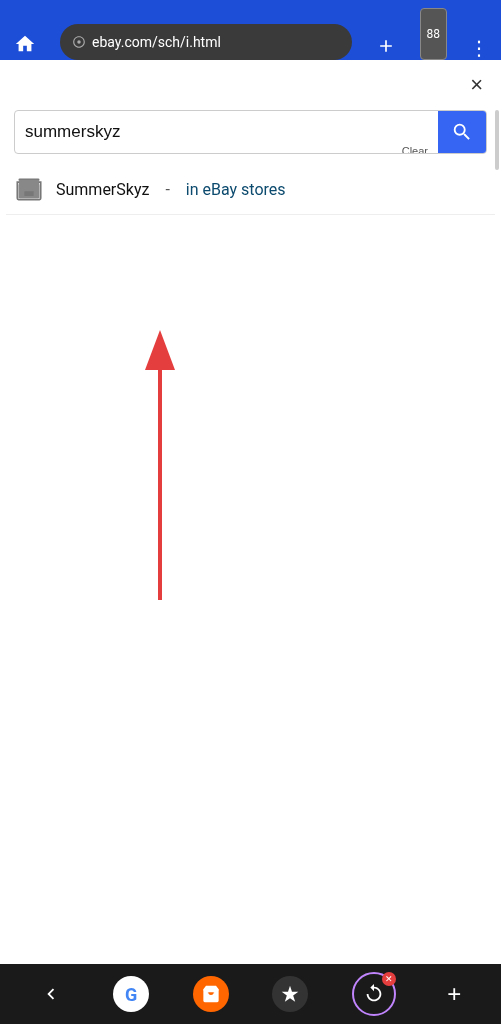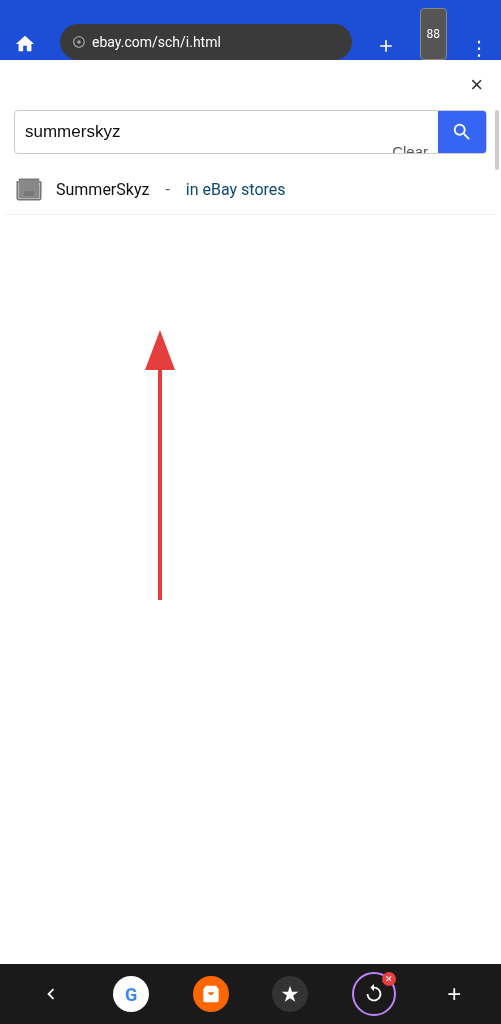--- a/index.html
+++ b/index.html
@@ -97,21 +97,21 @@
       outline: none;
       font-size: 17px;
       padding: 0 10px;
       color: #111;
       background: transparent;
     }
     .search-clear-btn {
       background: none;
       border: none;
       color: #555;
-      font-size: 15px;
+      font-size: 11px;
       padding: 0 10px;
       cursor: pointer;
       white-space: nowrap;
       margin-top: 38px;
     }
     .search-submit-btn {
       background: #3665f3;
       border: none;
       width: 48px;
       height: 44px;

